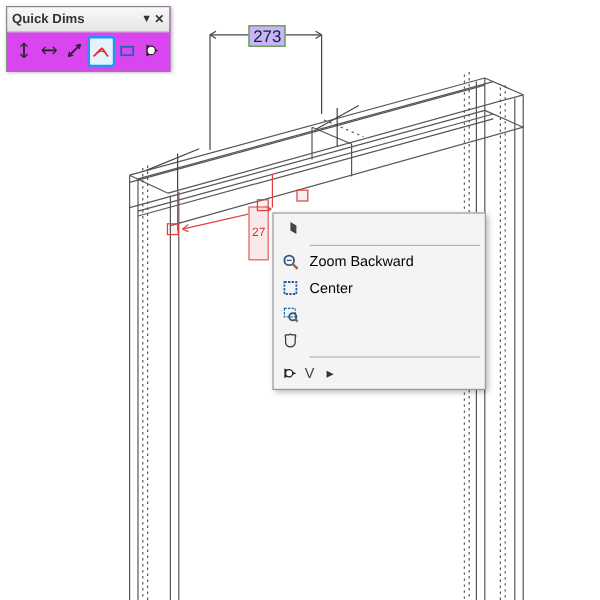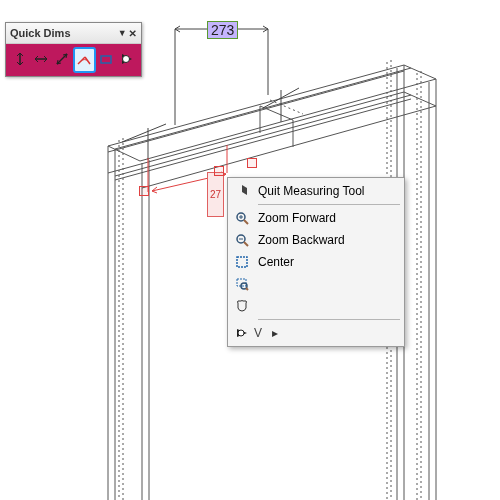--- a/index.html
+++ b/index.html
@@ -1,17 +1,17 @@
 <!DOCTYPE html>
 <html><head>
 <meta charset="utf-8">
 <style>
 body { margin:0; padding:0; background:#fff; font-family:"Segoe UI",Arial,sans-serif; font-size:12px; overflow:hidden; width:500px; height:500px; position:relative; }
 .canvas { position:absolute; inset:0; }
-.toolbar { position:absolute; left:5px; top:22px; width:135px; background:#be185d; border:1px solid #888; box-shadow:1px 1px 3px rgba(0,0,0,.3); }
+.toolbar { position:absolute; left:5px; top:5px; width:135px; background:#d946ef; border:1px solid #888; box-shadow:1px 1px 3px rgba(0,0,0,.3); }
 .toolbar-title { display:flex; align-items:center; justify-content:space-between; background:linear-gradient(#f9f9f9,#e5e5e5); border-bottom:1px solid #ccc; padding:2px 4px; height:16px; }
 .tb-title-text { font-weight:bold; font-size:11px; color:#333; }
 .toolbar-tools { display:flex; padding:3px; gap:0; }
 .tool-btn { width:22px; height:22px; display:flex; align-items:center; justify-content:center; border:1px solid transparent; }
 .tool-btn.selected { border:2px solid #2196f3; background:#e3f2fd; border-radius:3px; }
 .ctx { position:absolute; left:227px; top:177px; width:172px; background:#f4f4f4; border:1px solid #9a9a9a; box-shadow:2px 2px 5px rgba(0,0,0,.3); padding:2px; }
 .ctx-item { display:flex; align-items:center; height:22px; }
 .ctx-icon { width:24px; height:22px; display:flex; align-items:center; justify-content:center; flex-shrink:0; }
 .ctx-label { flex:1; padding-left:4px; font-size:12px; color:#000; }
 .ctx-shortcut { font-size:12px; color:#444; padding-right:8px; }
@@ -134,34 +134,22 @@
   </div>
 </div>
 
 <div class="ctx">
   <div class="ctx-item">
     <div class="ctx-icon">
         <svg width="14" height="14">
           <path d="M7 1 L12 4 L12 11 L7 8 Z" fill="#444"></path>
         </svg>
       </div>
-    <div class="ctx-label">Quit Measuring Tool</div>
   </div>
   <div class="ctx-sep"></div>
-  <div class="ctx-item">
-    <div class="ctx-icon">
-        <svg width="14" height="14">
-          <circle cx="6" cy="6" r="4" fill="none" stroke="#357" stroke-width="1.5"></circle>
-          <line x1="9" y1="9" x2="13" y2="13" stroke="#964" stroke-width="2"></line>
-          <line x1="4" y1="6" x2="8" y2="6" stroke="#357"></line>
-          <line x1="6" y1="4" x2="6" y2="8" stroke="#357"></line>
-        </svg>
-      </div>
-    <div class="ctx-label">Zoom Forward</div>
-  </div>
   <div class="ctx-item">
     <div class="ctx-icon">
         <svg width="14" height="14">
           <circle cx="6" cy="6" r="4" fill="none" stroke="#357" stroke-width="1.5"></circle>
           <line x1="9" y1="9" x2="13" y2="13" stroke="#964" stroke-width="2"></line>
           <line x1="4" y1="6" x2="8" y2="6" stroke="#357"></line>
         </svg>
       </div>
     <div class="ctx-label">Zoom Backward</div>
   </div>

